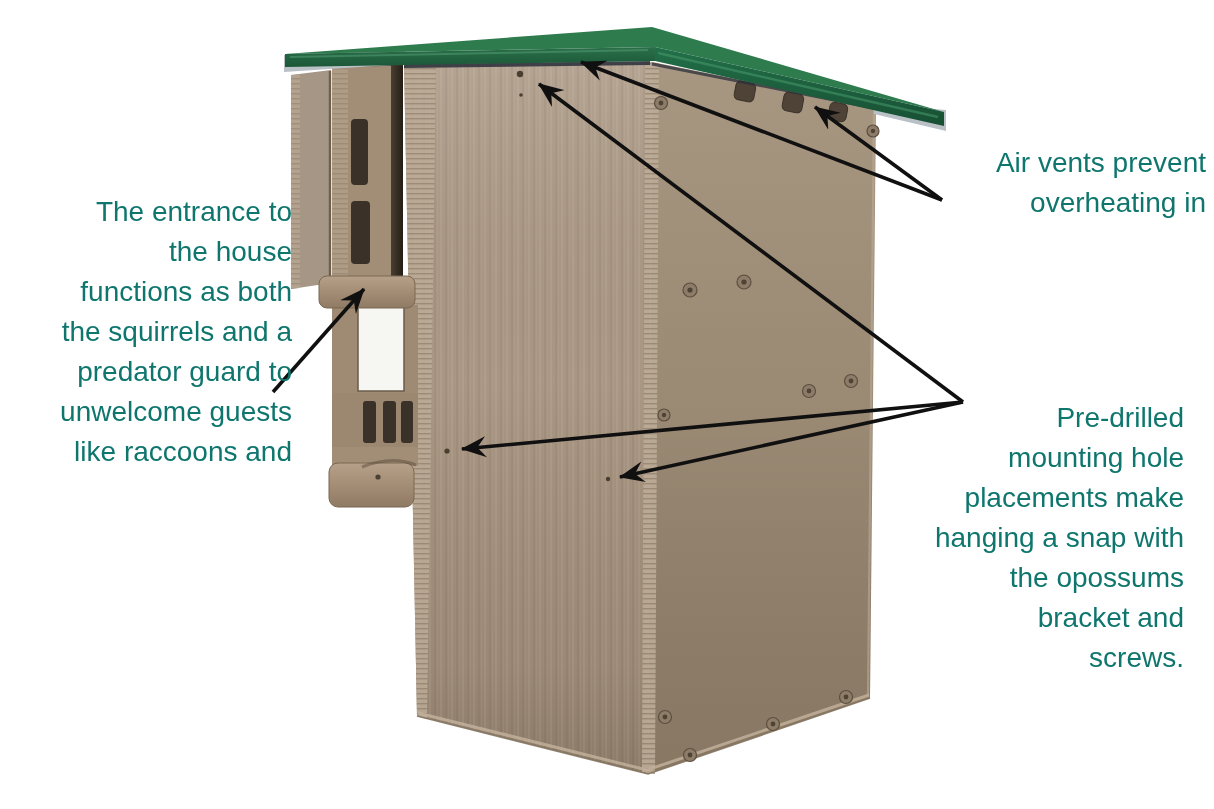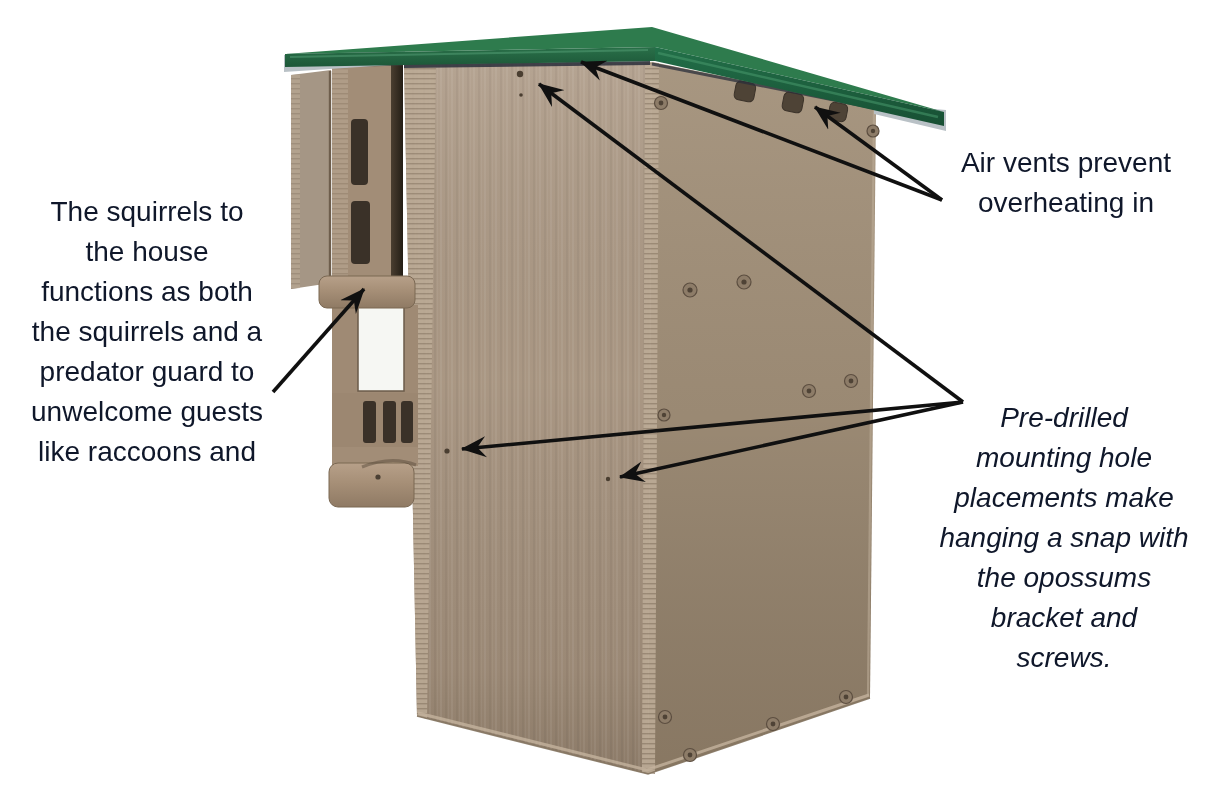--- a/index.html
+++ b/index.html
@@ -1,19 +1,19 @@
 <!DOCTYPE html>
 <html><head>
 <meta charset="utf-8">
 <style>
   html,body{margin:0;padding:0;background:#ffffff;}
   .stage{position:relative;width:1214px;height:809px;background:#ffffff;overflow:hidden;
          font-family:"Liberation Sans",sans-serif;}
   .stage svg{position:absolute;left:0;top:0;}
-  .callout{position:absolute;font-size:28px;line-height:40px;color:#0f172a;text-align:center;
+  .callout{position:absolute;font-size:28px;line-height:40px;color:#0f766e;text-align:right;
            font-family:"Liberation Sans",sans-serif;}
   .callout span{display:block;}
 </style>
 </head>
 <body>
 
 <div class="stage">
 
   <svg width="1214" height="809" viewBox="0 0 1214 809">
     <defs>
@@ -186,35 +186,35 @@
       <line x1="942" y1="200" x2="581" y2="62" marker-end="url(#ah)" stroke="#101010"></line>
       <line x1="942" y1="200" x2="815" y2="107" marker-end="url(#ah)" stroke="#101010"></line>
       <line x1="963" y1="402" x2="539" y2="84" marker-end="url(#ah)" stroke="#101010"></line>
       <line x1="963" y1="402" x2="462" y2="449" marker-end="url(#ah)" stroke="#101010"></line>
       <line x1="963" y1="402" x2="620" y2="477" marker-end="url(#ah)" stroke="#101010"></line>
       <line x1="273" y1="392" x2="364" y2="289" marker-end="url(#ah)" stroke="#101010"></line>
     </g>
   </svg>
 
   <div class="callout" style="left:2px;top:192px;width:290px;">
-    <span>The squirrels to</span>
+    <span>The entrance to</span>
     <span>the house</span>
     <span>functions as both</span>
     <span>the squirrels and a</span>
     <span>predator guard to</span>
     <span>unwelcome guests</span>
     <span>like raccoons and</span>
   </div>
 
   <div class="callout" style="left:926px;top:143px;width:280px;">
     <span>Air vents prevent</span>
     <span>overheating in</span>
   </div>
 
-  <div class="callout" style="left:914px;top:398px;width:300px;font-style:italic;">
+  <div class="callout" style="left:884px;top:398px;width:300px;">
     <span>Pre-drilled</span>
     <span>mounting hole</span>
     <span>placements make</span>
     <span>hanging a snap with</span>
     <span>the opossums</span>
     <span>bracket and</span>
     <span>screws.</span>
   </div>
 
 </div>

